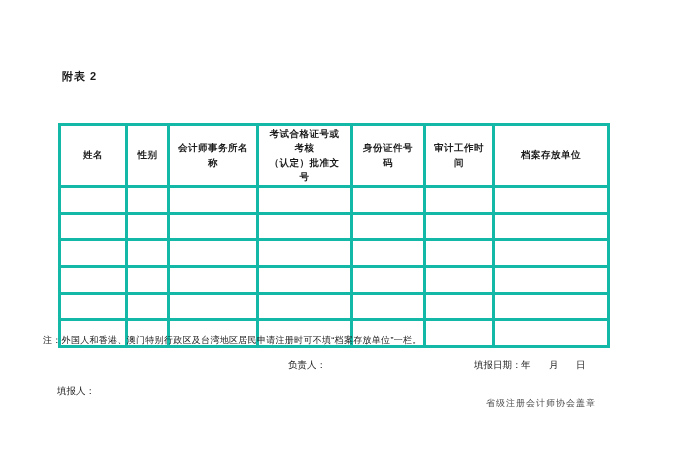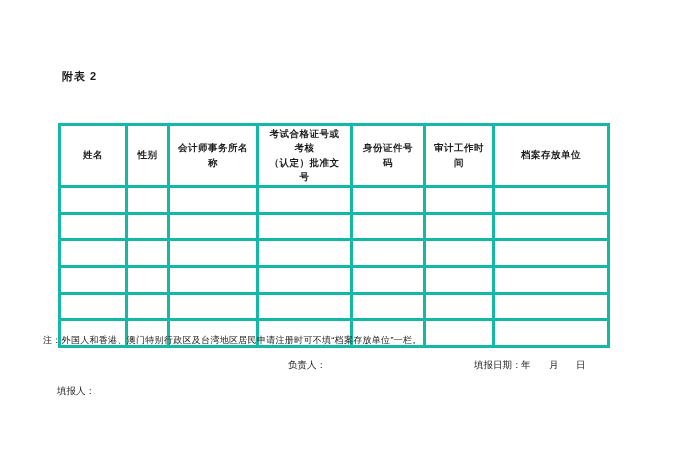--- a/index.html
+++ b/index.html
@@ -193,14 +193,15 @@
 
   <div class="footer-line">
     <span class="preparer-label">填报人：</span>
     <span class="responsible-label">负责人：</span>
     <span class="date-label">填报日期：</span>
     <span class="year-label">年</span>
     <span class="month-label">月</span>
     <span class="day-label">日</span>
   </div>
 
+  <div class="seal-label">省级注册会计师协会盖章</div>
 
 </div>
 
 </body></html>

